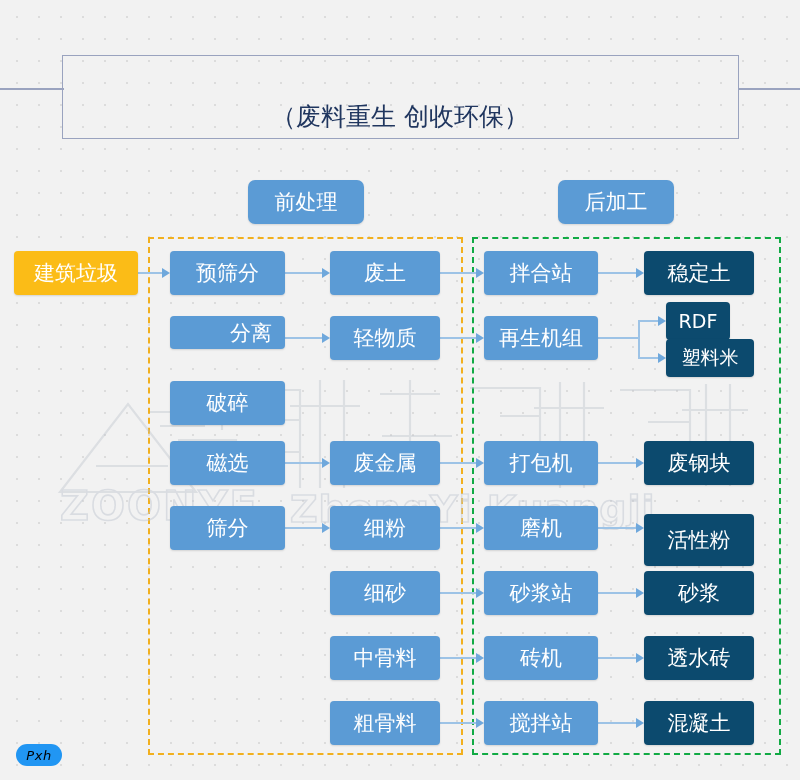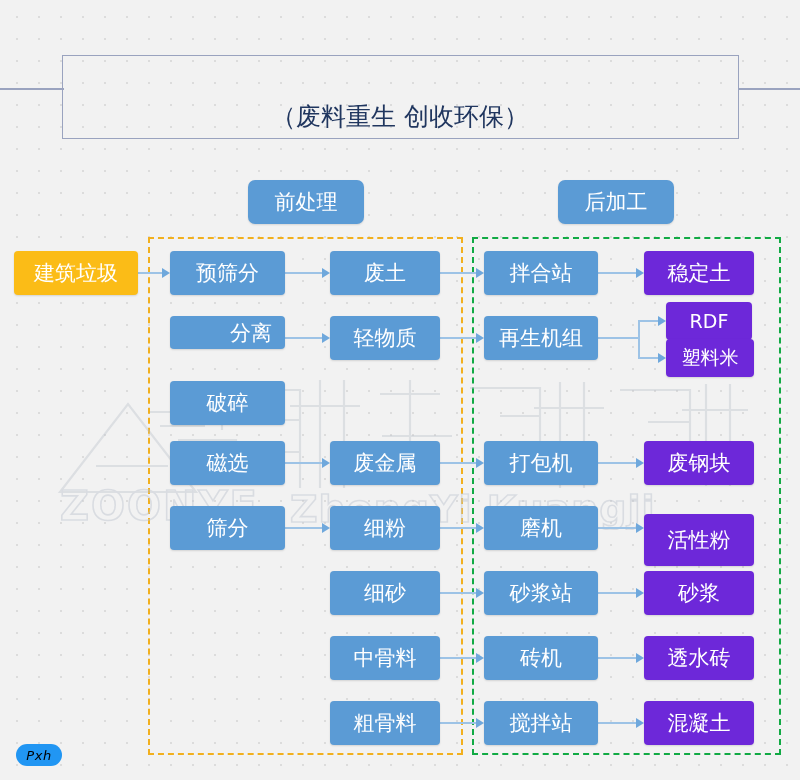--- a/index.html
+++ b/index.html
@@ -47,21 +47,21 @@
   #header-pre{left:248px;top:180px;width:116px;}
   #header-post{left:558px;top:180px;width:116px;}
   
   .node{
     position:absolute;border-radius:4px;display:flex;align-items:center;
     justify-content:center;color:#ffffff;font-size:21px;
     box-shadow:0 1px 2px rgba(0,0,0,.13);box-sizing:border-box;
     white-space:nowrap;
   }
   .node.blue{background:#5b9bd5;}
-  .node.green{background:#6d28d9;}
+  .node.green{background:#0c4a6e;}
   .node.amber{background:#fbbc17;}
   .node.small{font-size:19px;}
   
   .hline{position:absolute;height:1.6px;background:#9dc3e6;}
   .vline{position:absolute;width:1.6px;background:#9dc3e6;}
   .arrow{
     position:absolute;width:0;height:0;
     border-top:5px solid transparent;border-bottom:5px solid transparent;
     border-left:8px solid #6fa8dc;
   }
@@ -192,21 +192,21 @@
     <div class="node blue" style="left: 330px; top: 636px; width: 110px; height: 44px;">中骨料</div>
     <div class="node blue" style="left: 330px; top: 701px; width: 110px; height: 44px;">粗骨料</div>
     <div class="node blue" style="left: 484px; top: 251px; width: 114px; height: 44px;">拌合站</div>
     <div class="node blue" style="left: 484px; top: 316px; width: 114px; height: 44px;">再生机组</div>
     <div class="node blue" style="left: 484px; top: 441px; width: 114px; height: 44px;">打包机</div>
     <div class="node blue" style="left: 484px; top: 506px; width: 114px; height: 44px;">磨机</div>
     <div class="node blue" style="left: 484px; top: 571px; width: 114px; height: 44px;">砂浆站</div>
     <div class="node blue" style="left: 484px; top: 636px; width: 114px; height: 44px;">砖机</div>
     <div class="node blue" style="left: 484px; top: 701px; width: 114px; height: 44px;">搅拌站</div>
     <div class="node green" style="left: 644px; top: 251px; width: 110px; height: 44px;">稳定土</div>
-    <div class="node green small" style="left: 666px; top: 302px; width: 86px; height: 38px; text-align: center;">RDF</div>
+    <div class="node green small" style="left: 666px; top: 302px; width: 64px; height: 38px; text-align: center;">RDF</div>
     <div class="node green small" style="left: 666px; top: 339px; width: 88px; height: 38px;">塑料米</div>
     <div class="node green" style="left: 644px; top: 441px; width: 110px; height: 44px;">废钢块</div>
     <div class="node green" style="left: 644px; top: 514px; width: 110px; height: 52px;">活性粉</div>
     <div class="node green" style="left: 644px; top: 571px; width: 110px; height: 44px;">砂浆</div>
     <div class="node green" style="left: 644px; top: 636px; width: 110px; height: 44px;">透水砖</div>
     <div class="node green" style="left: 644px; top: 701px; width: 110px; height: 44px;">混凝土</div>
   </div>
 
 <div id="pxh-badge">Pxh</div>
 

